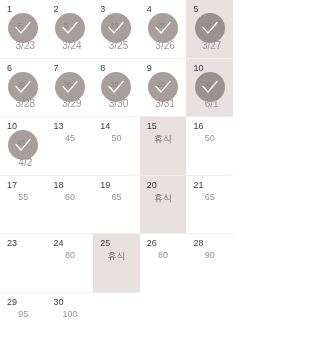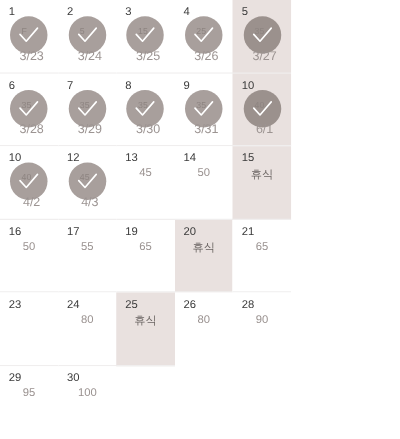--- a/index.html
+++ b/index.html
@@ -201,48 +201,42 @@
       <div class="day-num">10</div>
       <div class="badge">
         <span class="inner-num">40</span>
         <svg width="20" height="16" viewBox="0 0 20 16">
           <path d="M3 7.5 L8 13 L17 2.5" fill="none" stroke="#ffffff" stroke-width="1.3" stroke-linecap="round" stroke-linejoin="round"></path>
         </svg>
       </div>
       <div class="date-label">4/2</div>
     </div>
     <div class="cell">
-      <div class="day-num">12</div>
-      <div class="badge">
-        <span class="inner-num">45</span>
-        <svg width="20" height="16" viewBox="0 0 20 16">
-          <path d="M3 7.5 L8 13 L17 2.5" fill="none" stroke="#ffffff" stroke-width="1.3" stroke-linecap="round" stroke-linejoin="round"></path>
-        </svg>
-      </div>
-      <div class="date-label">4/3</div>
-    </div>
-    <div class="cell">
       <div class="day-num">13</div>
       <div class="value-label">45</div>
     </div>
     <div class="cell">
       <div class="day-num">14</div>
       <div class="value-label">50</div>
     </div>
     <div class="cell rest-col">
       <div class="day-num">15</div>
       <div class="rest-label">휴식</div>
     </div>
     <div class="cell">
       <div class="day-num">16</div>
       <div class="value-label">50</div>
     </div>
     <div class="cell">
       <div class="day-num">17</div>
       <div class="value-label">55</div>
+    </div>
+    <div class="cell">
+      <div class="day-num">18</div>
+      <div class="value-label">60</div>
     </div>
     <div class="cell">
       <div class="day-num">19</div>
       <div class="value-label">65</div>
     </div>
     <div class="cell rest-col">
       <div class="day-num">20</div>
       <div class="rest-label">휴식</div>
     </div>
     <div class="cell">

